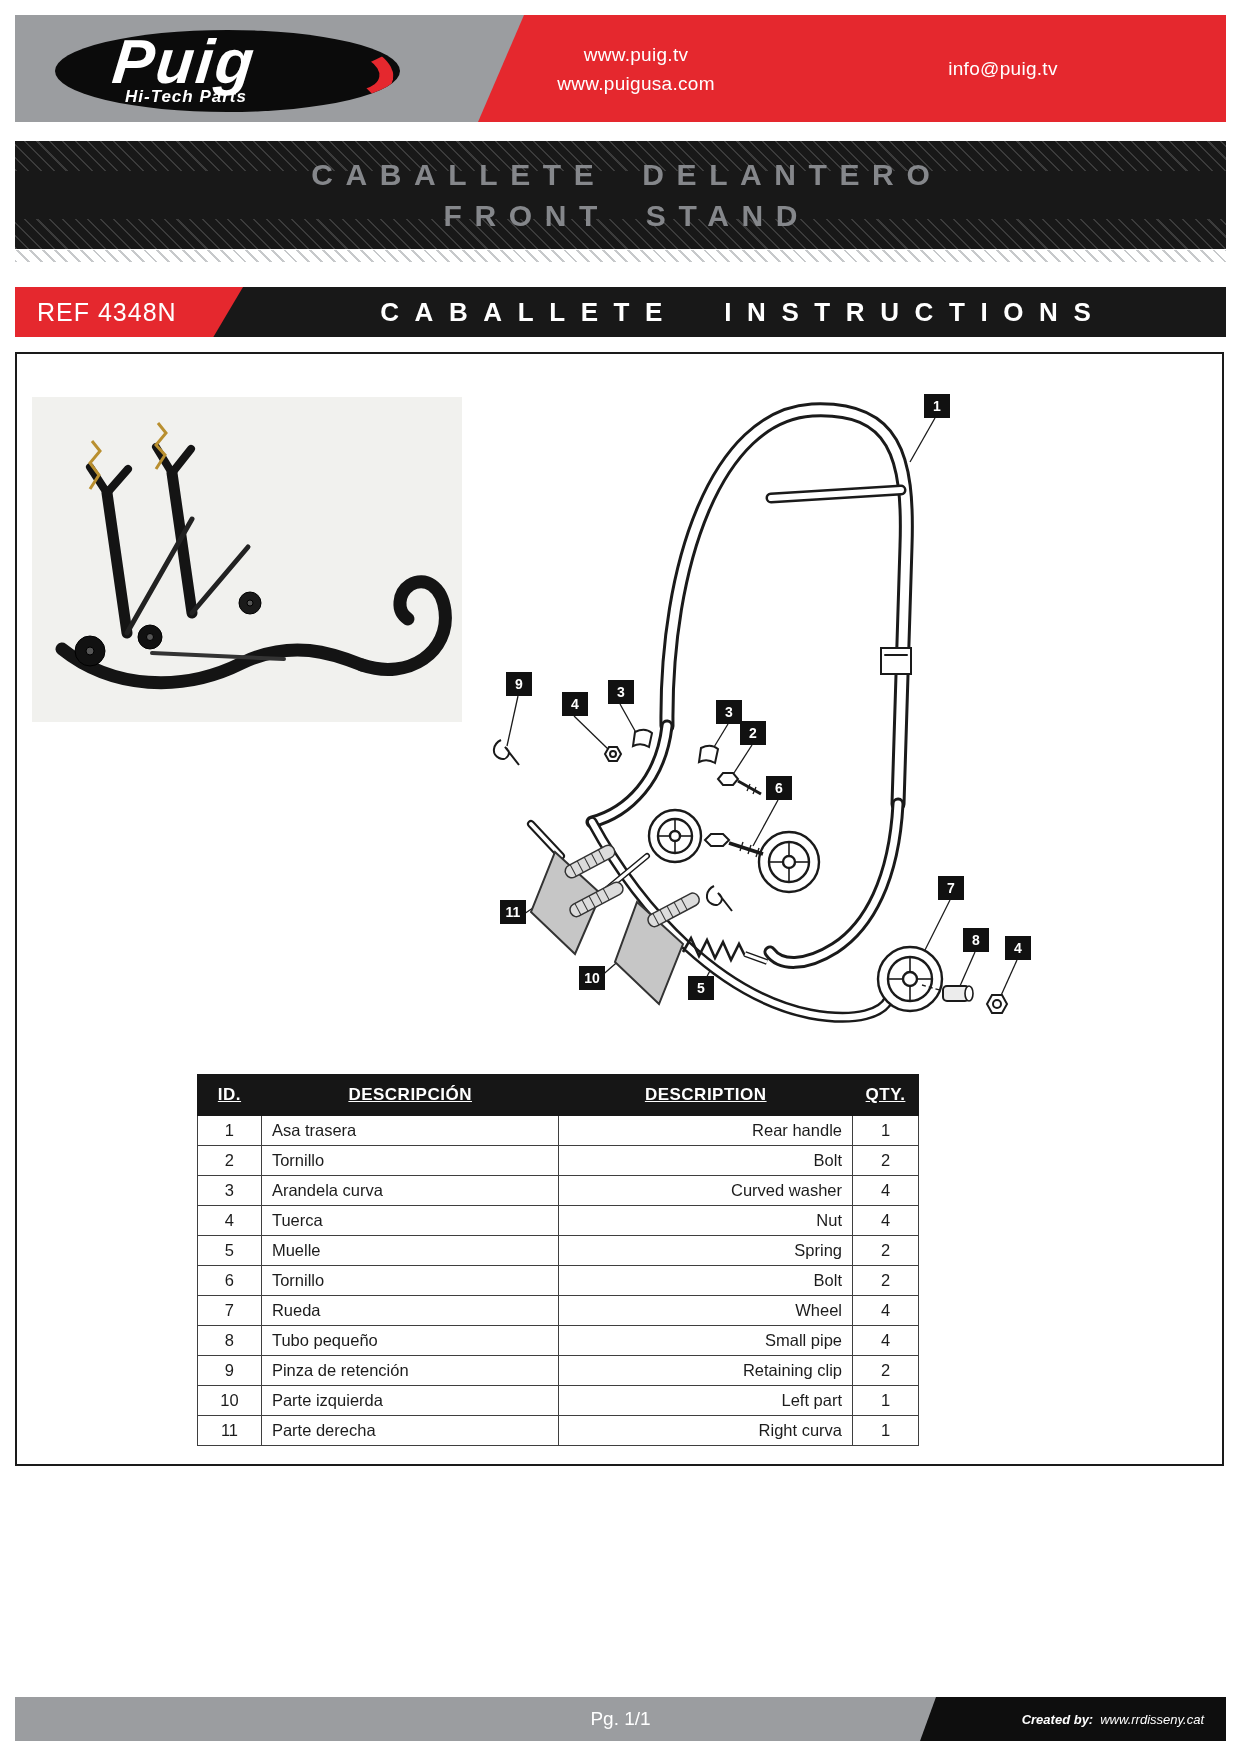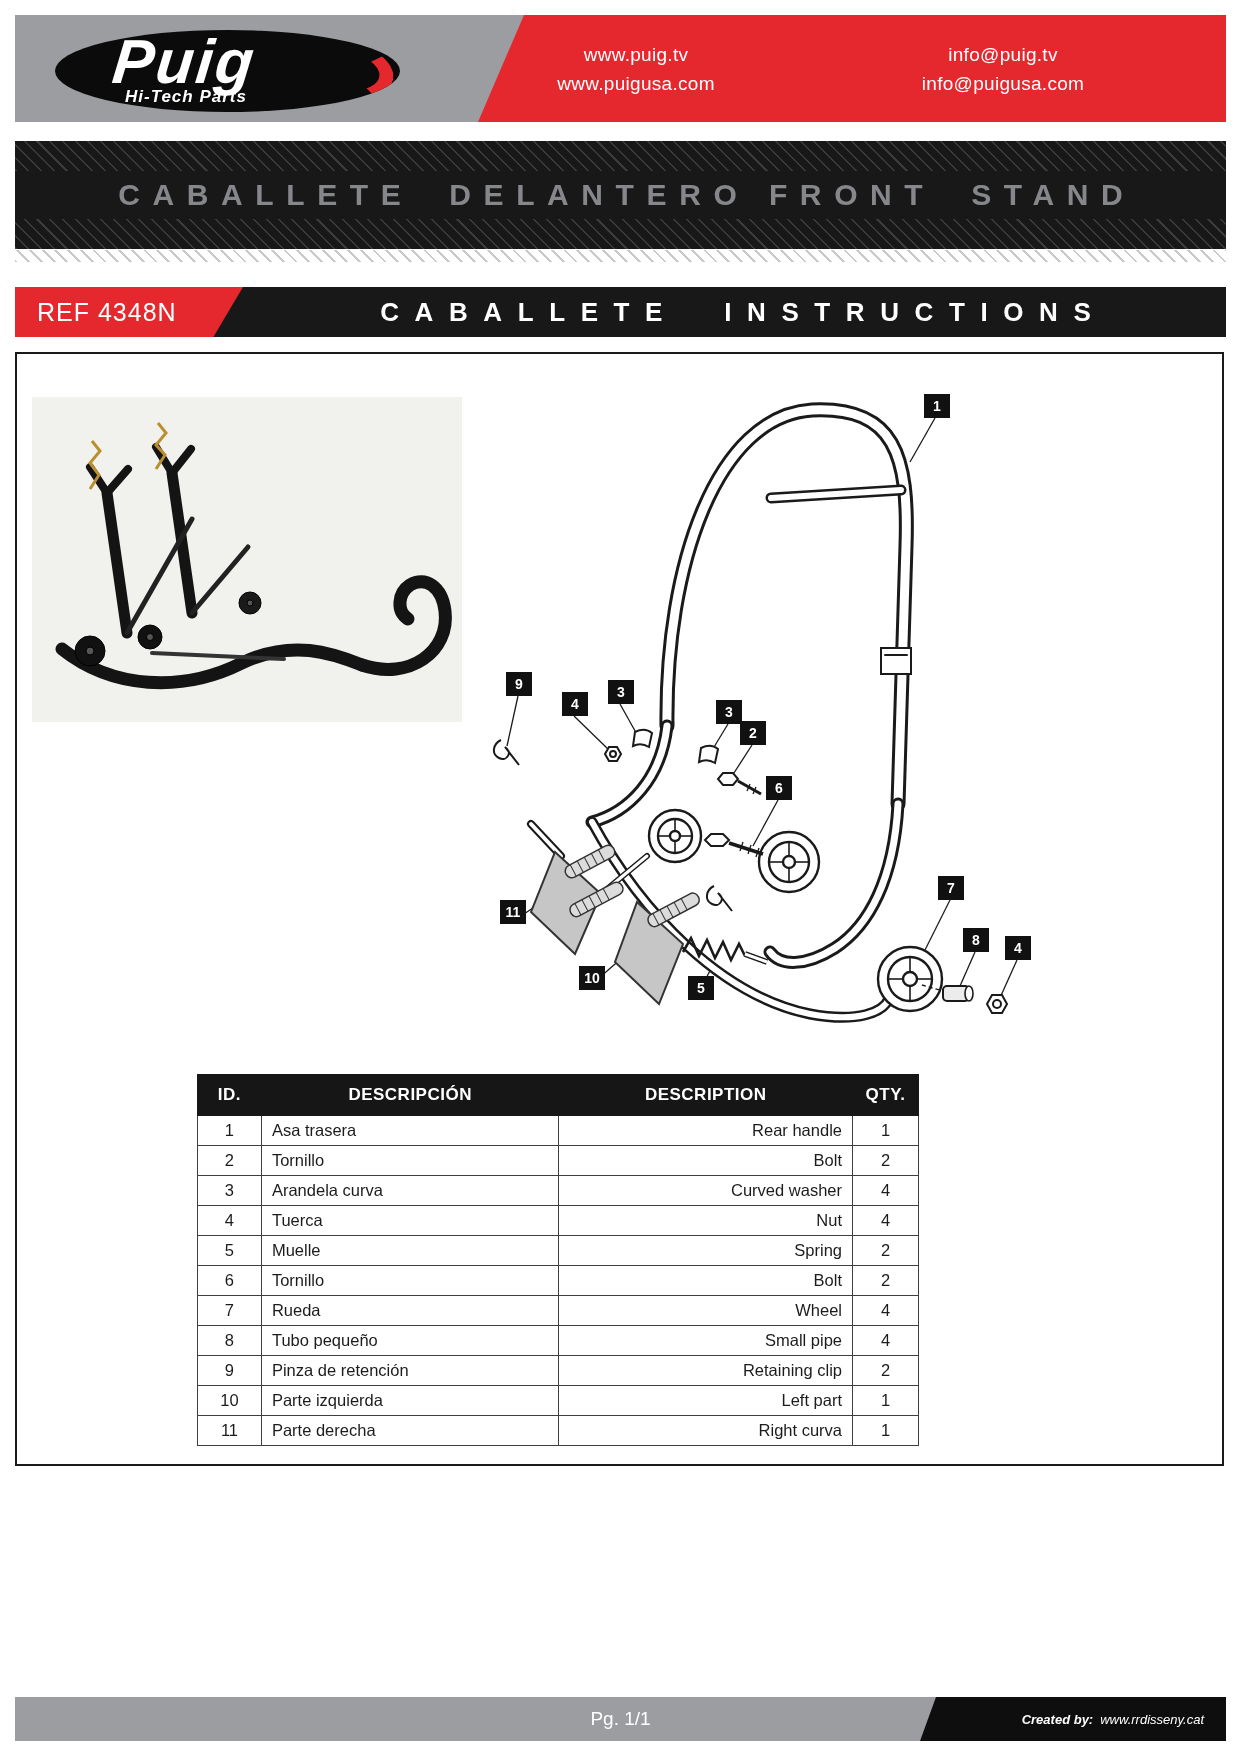--- a/index.html
+++ b/index.html
@@ -22,21 +22,21 @@
   .logo-swoosh { position:absolute; right:6px; top:8px; width:118px; height:62px;
                  border:10px solid transparent; border-right:14px solid #e5282e; border-radius:50%;
                  transform:rotate(10deg); }
   .logo-brand { position:absolute; left:58px; top:-4px; font-size:62px; font-weight:bold; font-style:italic;
                 color:#fff; letter-spacing:2px; transform:skewX(-6deg); }
   .logo-tagline { position:absolute; left:46px; bottom:5px; font-size:17px; font-weight:bold; font-style:italic;
                   color:#fff; letter-spacing:1px;margin-left:24px; }
 
   
   .title-banner { position:absolute; left:15px; top:141px; width:1211px; height:108px; background:#181818;
-                  display:flex; flex-direction:row; align-items:center; justify-content:center; gap:7px; overflow:hidden; }
+                  display:flex; flex-direction:column; align-items:center; justify-content:center; gap:7px; overflow:hidden; }
   .title-banner .line { color:#85878b; font-size:30px; font-weight:bold; letter-spacing:0.42em; text-indent:0.42em;
                         word-spacing:0.5em; position:relative; z-index:2; white-space:nowrap; }
   .hatch { position:absolute; left:0; width:100%; z-index:1;
            background:repeating-linear-gradient(45deg, rgba(200,200,200,0.20) 0 1.5px, transparent 1.5px 9px); }
   .hatch-tl { top:0; height:30px; }
   .hatch-br { bottom:0; height:30px; }
   .hatch-strip { position:absolute; left:15px; top:250px; width:1211px; height:12px;
                  background:repeating-linear-gradient(45deg, #c7c9cb 0 2px, transparent 2px 9px); }
 
   
@@ -57,21 +57,21 @@
   .diagram-svg { position:absolute; left:0; top:0; width:1205px; height:1110px; }
 
   .callout { position:absolute; min-width:26px; height:24px; background:#111; color:#fff;
              font-size:14px; font-weight:bold; display:flex; align-items:center; justify-content:center;
              padding:0 4px; z-index:3; }
 
   
   .parts-table { position:absolute; left:180px; top:720px; width:722px; border-collapse:collapse;
                  font-size:16.5px; color:#1c1c1c; }
   .parts-table th { background:#161616; color:#fff; font-size:17px; font-weight:bold;
-                    padding:10px 8px; border:1px solid #161616; text-align:center; letter-spacing:0.5px; }
+                    padding:10px 8px; border:1px solid #161616; text-align:center; letter-spacing:0.5px;text-decoration:underline; }
   .parts-table td { border:1px solid #3f3f3f; padding:5px 10px; height:27px; background:#fff; }
   .col-id  { width:64px;  text-align:center; }
   .col-es  { width:298px; text-align:left; }
   .col-en  { width:294px; text-align:right; }
   .col-qty { width:66px;  text-align:center; }
 
   
   .footer { position:absolute; left:15px; top:1697px; width:1211px; height:44px; background:#9b9da0; }
   .page-num { position:absolute; left:0; right:0; top:0; height:100%; display:flex; align-items:center;
               justify-content:center; color:#fff; font-size:19px; }
@@ -87,21 +87,20 @@
 <div class="page">
 
   <div class="top-band">
     <div class="red-wedge"></div>
     <div class="contact-col web-col">
       <div>www.puig.tv</div>
       <div>www.puigusa.com</div>
     </div>
     <div class="contact-col mail-col">
       <div>info@puig.tv</div>
-      <div>info@puigusa.com</div>
     </div>
     <div class="logo">
       <div class="logo-oval">
         <div class="logo-swoosh"></div>
         <div class="logo-brand">Puig</div>
         <div class="logo-tagline">Hi-Tech Parts</div>
       </div>
     </div>
   </div>
 

